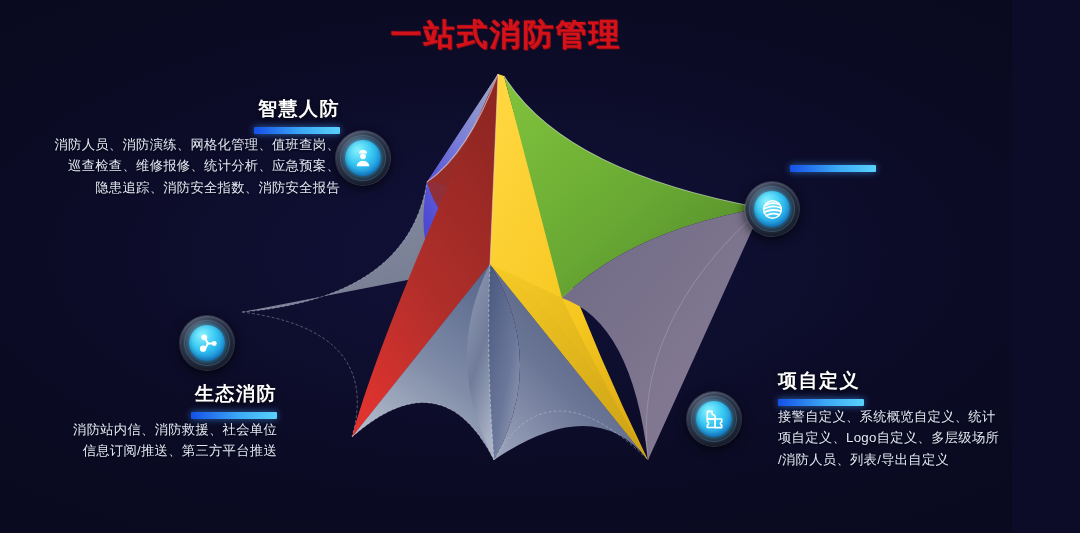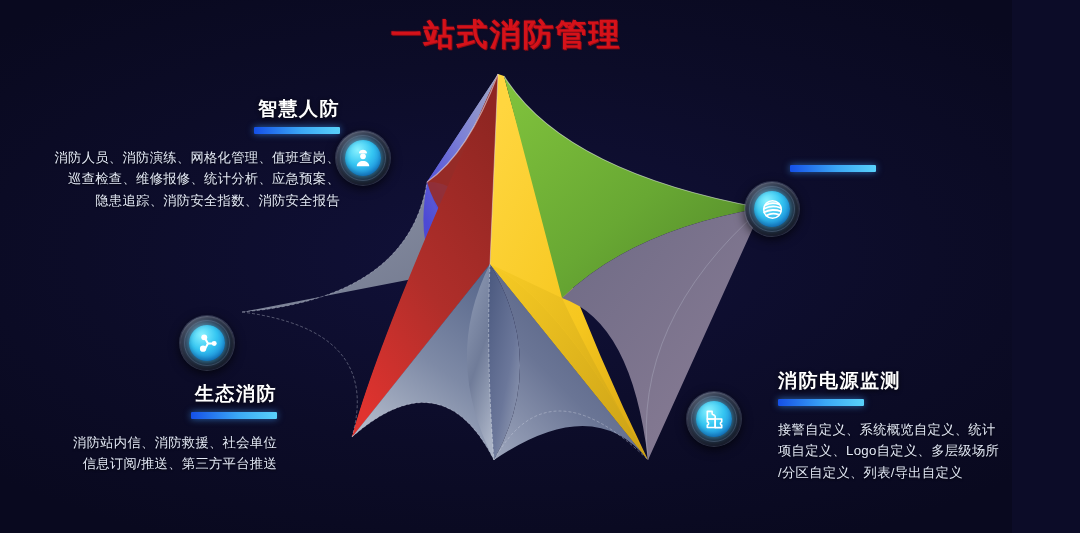--- a/index.html
+++ b/index.html
@@ -50,21 +50,20 @@
     white-space: nowrap;
   }
   .rule {
     height: 7px; width: 86px;
     border-radius: 1px;
     background: linear-gradient(90deg, #1550e8 0%, #3ba8f5 55%, #59d2fb 100%);
     box-shadow: 0 0 7px rgba(60,150,245,.65);
     margin-top: 7px;
   }
   .block p {
-    margin-top: 13px;
     font-size: 13.3px;
     line-height: 1.62;
     color: #e3e9f6;
     letter-spacing: .3px;
     white-space: pre-line;
     text-shadow: 0 1px 2px rgba(0,0,0,.7);
   }
 
   .align-right { text-align: right; }
   .align-right .head-row { justify-content: flex-end; }
@@ -287,21 +286,21 @@
     <div class="head-row">
       <h2>生态消防</h2>
     </div>
     <div class="rule"></div>
     <p>消防站内信、消防救援、社会单位
 信息订阅/推送、第三方平台推送</p>
   </div>
 
   <div class="block blk-custom align-left">
     <div class="head-row">
-      <h2>消防电源监测</h2>
+      <h2>项自定义</h2>
     </div>
     <div class="rule"></div>
     <p>接警自定义、系统概览自定义、统计
 项自定义、Logo自定义、多层级场所
-/分区自定义、列表/导出自定义</p>
+/消防人员、列表/导出自定义</p>
   </div>
 
 </div>
 
 </body></html>

